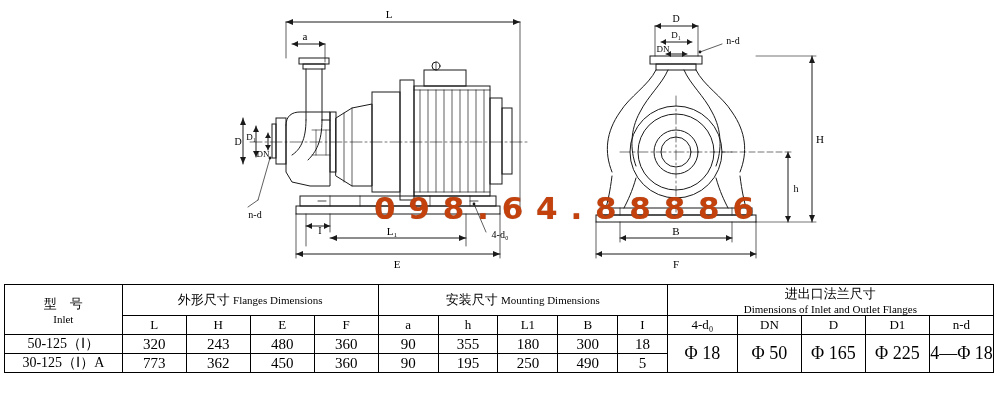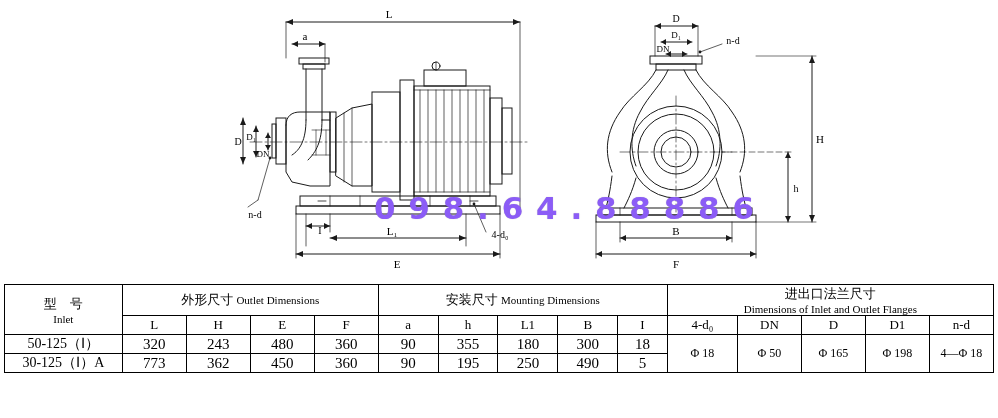--- a/index.html
+++ b/index.html
@@ -18,21 +18,21 @@
     position:absolute; left:0; top:0; width:998px; height:278px;
   }
   .drawing svg { display:block; }
 
   .watermark {
     position:absolute;
     left:374px; top:190px;
     font-family: "DejaVu Sans", sans-serif;
     font-size: 31px;
     font-weight: bold;
-    color: #8b5cf6;
+    color: #c2410c;
     letter-spacing: 1px;
     text-shadow: 0 0 1px rgba(0,0,0,0.25);
     white-space: nowrap;
   }
 
   
   table.spec {
     position:absolute;
     left:4px; top:284px;
     width:990px;
@@ -46,21 +46,21 @@
     vertical-align: middle;
     font-weight: normal;
     padding: 0;
   }
   table.spec .h1 { height: 21px; font-size: 13px; }
   table.spec .h2 { height: 19px; font-size: 13px; }
   table.spec .row { height: 15px; font-size: 15px; }
   .cn { font-size: 13px; }
   .en { font-size: 11px; font-family:"Liberation Serif", serif; }
   .typecell { font-size: 14px; }
-  .phi { font-size: 12px; }
+  .phi { font-size: 18px; }
 </style>
 </head>
 <body>
 
 <div class="page">
 
   <div class="drawing">
     <svg width="998" height="278" viewBox="0 0 998 278" xmlns="http://www.w3.org/2000/svg">
       <g fill="none" stroke="#1a1a1a" stroke-width="1" stroke-linecap="round">
 
@@ -280,21 +280,21 @@
         <col style="width:62px">
     </colgroup>
     <tbody>
       <tr class="h1">
         <td rowspan="2" class="typecell">
           <div class="cn">型　号</div>
           <div class="en">Inlet</div>
         </td>
         <td colspan="4">
           <span class="cn">外形尺寸</span>
-          <span class="en">Outlet Dimensions</span>
+          <span class="en">Flanges Dimensions</span>
         </td>
         <td colspan="5">
           <span class="cn">安装尺寸</span>
           <span class="en">Mounting Dimensions</span>
         </td>
         <td colspan="5">
           <div class="cn">进出口法兰尺寸</div>
           <div class="en">Dimensions of Inlet and Outlet Flanges</div>
         </td>
       </tr>
@@ -322,21 +322,21 @@
         <td>480</td>
         <td>360</td>
         <td>90</td>
         <td>355</td>
         <td>180</td>
         <td>300</td>
         <td>18</td>
         <td rowspan="2" class="phi">Φ 18</td>
         <td rowspan="2" class="phi">Φ 50</td>
         <td rowspan="2" class="phi">Φ 165</td>
-        <td rowspan="2" class="phi">Φ 198</td>
+        <td rowspan="2" class="phi">Φ 225</td>
         <td rowspan="2" class="phi">4—Φ 18</td>
       </tr>
       <tr class="row">
         <td class="typecell">30-125（Ⅰ）A</td>
         <td>773</td>
         <td>362</td>
         <td>450</td>
         <td>360</td>
         <td>90</td>
         <td>195</td>

